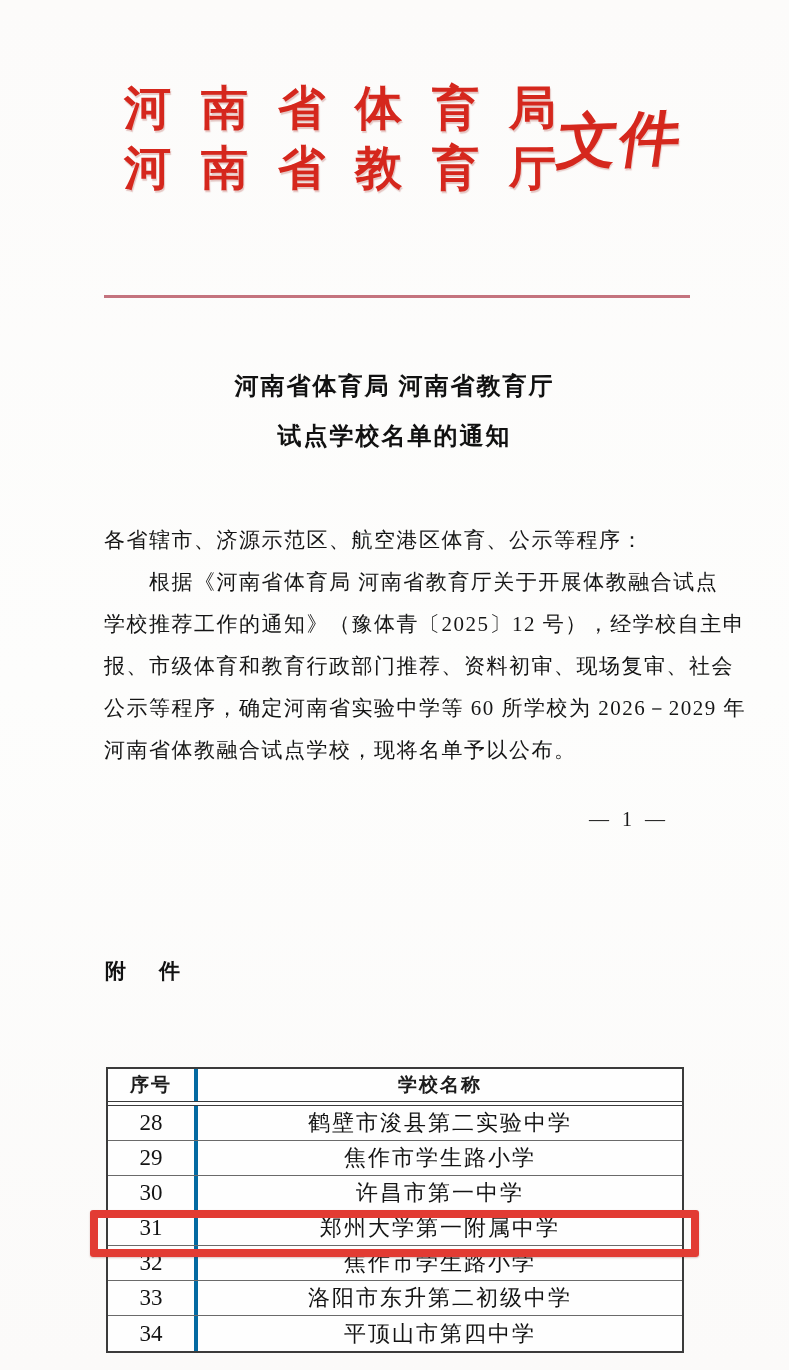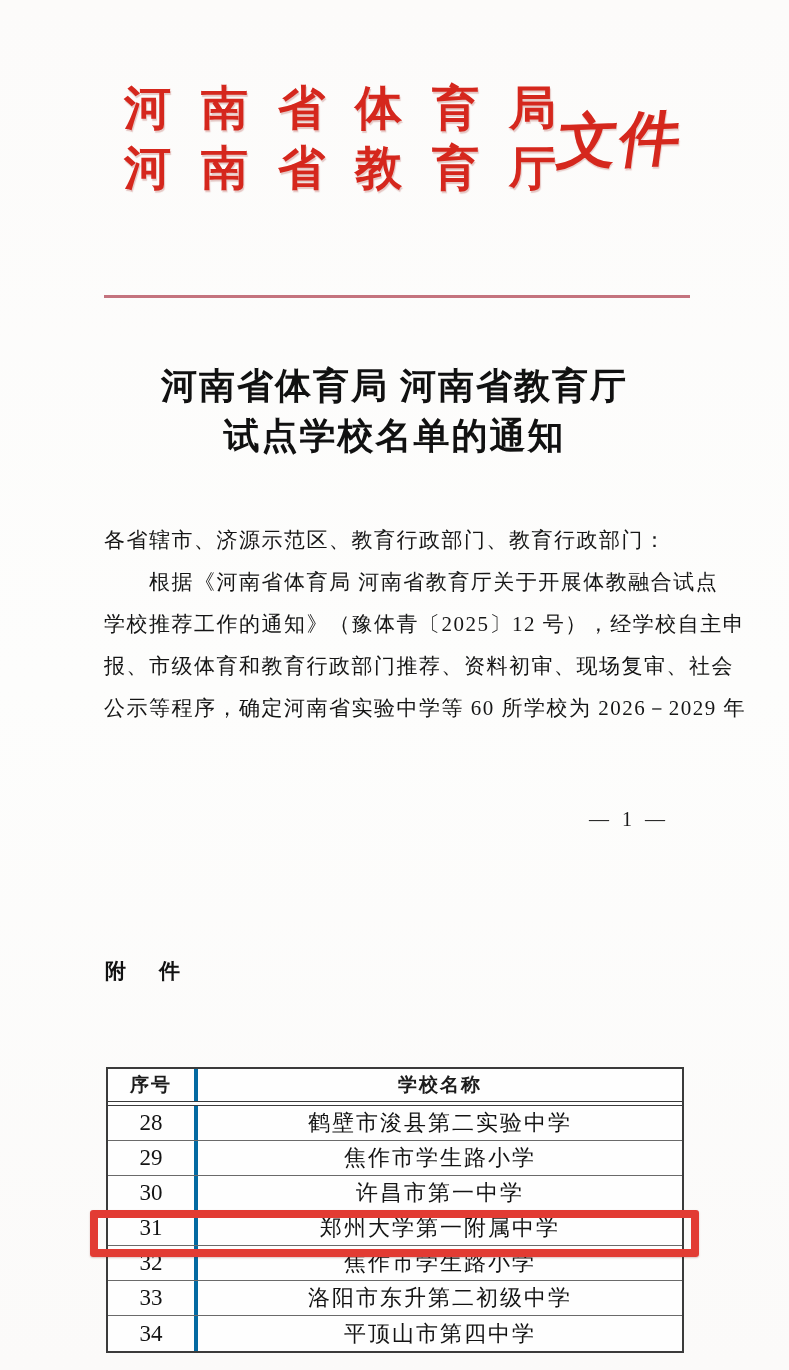--- a/index.html
+++ b/index.html
@@ -44,21 +44,21 @@
     position:absolute; left:104px; top:295px;
     width:586px; height:3px; background:#c4737e;
   }
 
   
   .doc-title {
     position:absolute; left:0; top:361px; width:100%;
     text-align:center; font-weight:bold; color:#111;
   }
   .doc-title .t-line {
-    font-size:36px; line-height:50px; letter-spacing:2px;
+    font-size:24px; line-height:50px; letter-spacing:2px;
   }
 
   
   .body-text {
     position:absolute; left:104px; top:519px; width:592px;
     font-size:21px; color:#151515;
   }
   .body-text .b-line {
     line-height:42px; letter-spacing:1.5px; white-space:nowrap;
   }
@@ -139,25 +139,26 @@
 
 
   <div class="red-rule"></div>
 
   <div class="doc-title">
     <div class="t-line">河南省体育局 河南省教育厅</div>
     <div class="t-line">试点学校名单的通知</div>
   </div>
 
   <div class="body-text">
-    <div class="b-line">各省辖市、济源示范区、教育行政部门、教育行政部门：</div>
+    <div class="b-line">各省辖市、济源示范区、航空港区体育、公示等程序：</div>
     <div class="b-line">　　根据《河南省体育局 河南省教育厅关于开展体教融合试点</div>
     <div class="b-line">学校推荐工作的通知》（豫体青〔2025〕12 号），经学校自主申</div>
     <div class="b-line">报、市级体育和教育行政部门推荐、资料初审、现场复审、社会</div>
     <div class="b-line">公示等程序，确定河南省实验中学等 60 所学校为 2026－2029 年</div>
+    <div class="b-line">河南省体教融合试点学校，现将名单予以公布。</div>
   </div>
 
   <div class="page-number">— 1 —</div>
 
   <div class="attachment-label">附　件</div>
 
   <div class="school-table">
     <div class="thead">
       <div class="th-no">序号</div>
       <div class="th-name">学校名称</div>

